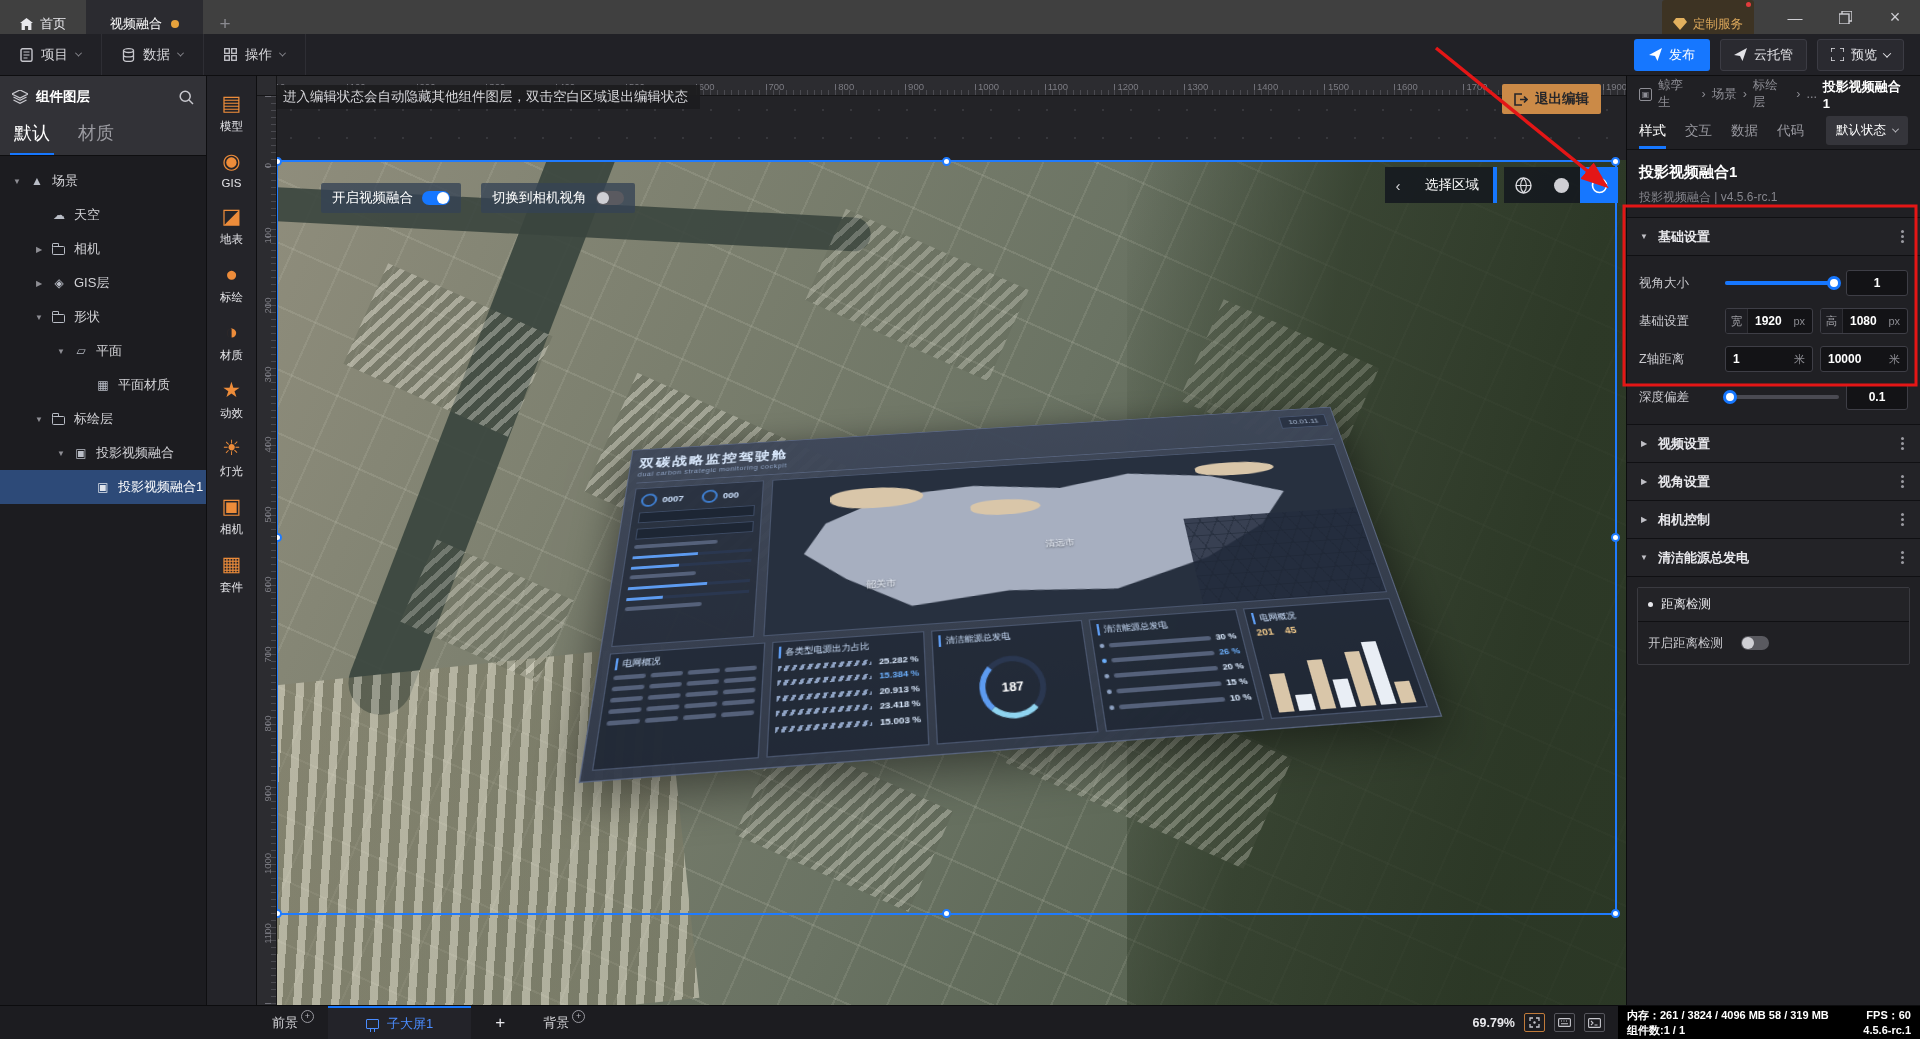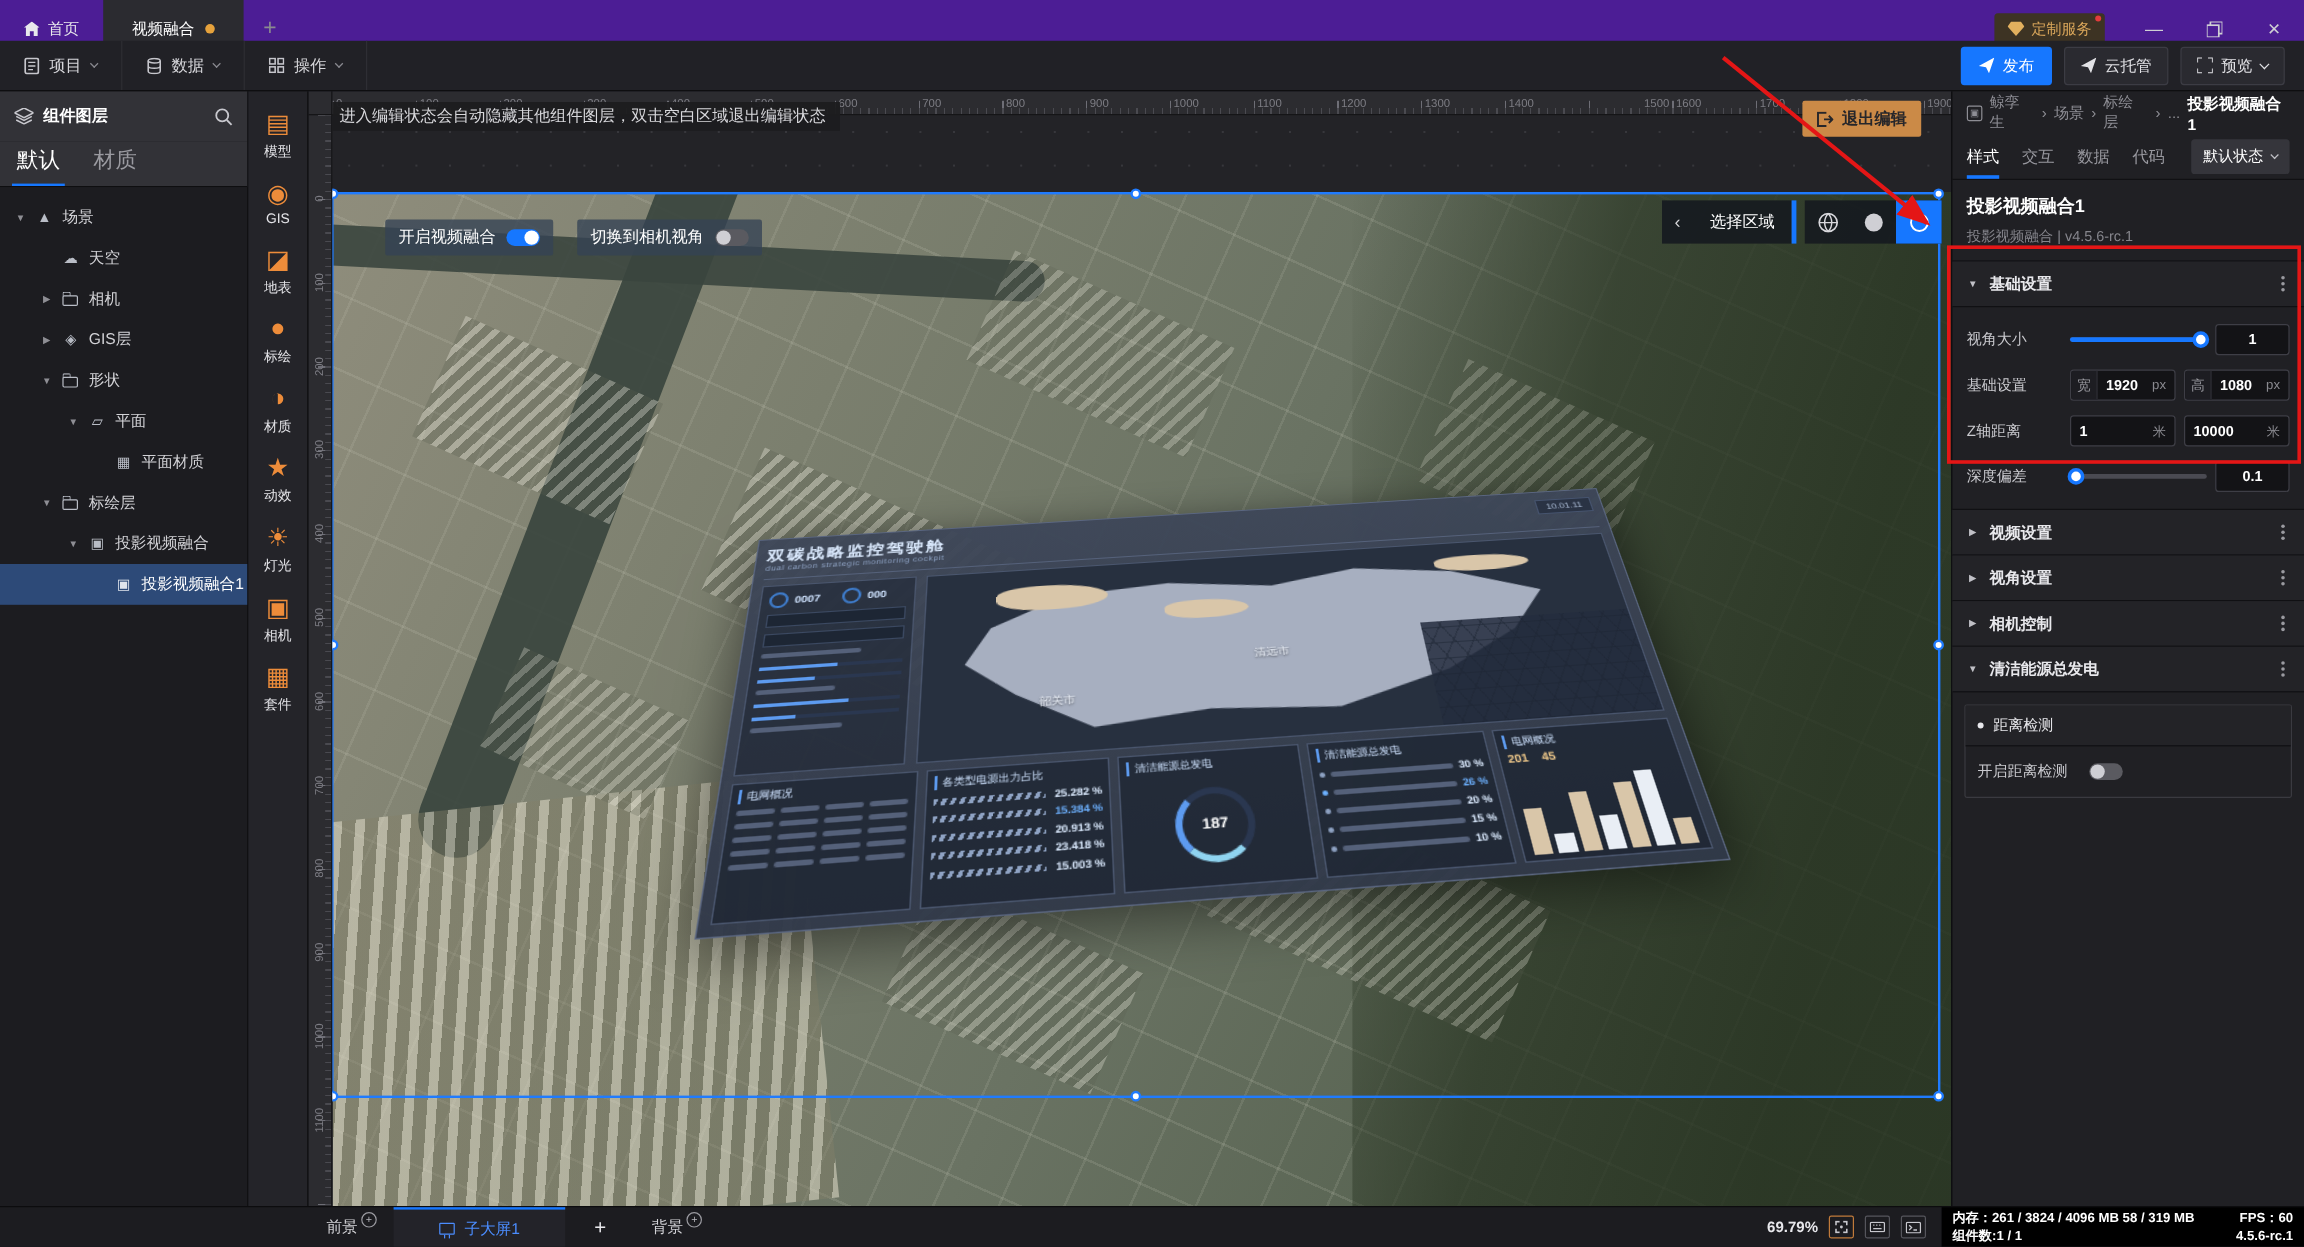--- a/index.html
+++ b/index.html
@@ -3,26 +3,26 @@
 <meta charset="utf-8">
 <style>
   *{margin:0;padding:0;box-sizing:border-box}
   html,body{width:1920px;height:1039px}
   body{position:relative;background:#1a1a1e;font-family:"Liberation Sans","DejaVu Sans",sans-serif;overflow:hidden;color:#ddd}
   .caret{width:6px;height:6px;border-right:1.6px solid currentColor;border-bottom:1.6px solid currentColor;transform:rotate(45deg) translate(-1px,-1px);display:inline-block}
   .kebab{width:3px;height:3px;border-radius:50%;background:#9a9aa0;box-shadow:0 -5px 0 #9a9aa0,0 5px 0 #9a9aa0;margin-left:auto;margin-right:4px}
   svg{display:block}
 
   
-  .titlebar{position:absolute;left:0;top:0;width:1920px;height:48px;background:#4c1d95;display:flex;align-items:stretch;z-index:20}
+  .titlebar{position:absolute;left:0;top:0;width:1920px;height:48px;background:#404040;display:flex;align-items:stretch;z-index:20}
   .tab-home{display:flex;align-items:center;gap:7px;padding:0 20px;color:#e8e8ec;font-size:13px}
   .tab-doc{display:flex;align-items:center;gap:9px;padding:0 24px;background:#2b2b30;color:#fff;font-size:13px}
   .dot-orange{width:8px;height:8px;border-radius:50%;background:#e6a23c}
   .tab-add{width:44px;display:flex;align-items:center;justify-content:center;color:#8a8a90;font-size:19px}
-  .tb-right{margin-left:auto;display:flex;align-items:center}
+  .tb-right{margin-left:auto;display:flex;}
   .badge-custom{display:flex;align-items:center;gap:6px;background:#3d3323;color:#d9a65a;font-size:12.5px;padding:5px 11px;border-radius:3px;position:relative;margin-right:16px}
   .badge-custom .reddot{position:absolute;top:2px;right:3px;width:5px;height:5px;border-radius:50%;background:#e23c3c}
   .winbtn{width:50px;height:34px;display:flex;align-items:center;justify-content:center;color:#cfcfd4;font-size:15px}
 
   
   .menubar{position:absolute;top:34px;width:1920px;height:42px;background:#212126;border-bottom:1px solid #0e0e10;display:flex;align-items:center;z-index:20}
   .menu-item{display:flex;align-items:center;gap:8px;padding:0 20px;height:100%;border-right:1px solid #2e2e34;color:#d6d6da;font-size:13.5px}
   .menu-item .caret{color:#8a8a90;width:5px;height:5px}
   .mb-right{margin-left:auto;display:flex;align-items:flex-start;gap:10px;padding-right:16px}
   .btn-publish{display:flex;align-items:center;gap:7px;background:#1677ff;color:#fff;font-size:13px;padding:7px 15px;border-radius:3px}
@@ -407,21 +407,21 @@
       <span class="hnum" style="left: 348.95px;">500</span>
       <span class="hnum" style="left: 418.74px;">600</span>
       <span class="hnum" style="left: 488.53px;">700</span>
       <span class="hnum" style="left: 558.32px;">800</span>
       <span class="hnum" style="left: 628.11px;">900</span>
       <span class="hnum" style="left: 697.9px;">1000</span>
       <span class="hnum" style="left: 767.69px;">1100</span>
       <span class="hnum" style="left: 837.48px;">1200</span>
       <span class="hnum" style="left: 907.27px;">1300</span>
       <span class="hnum" style="left: 977.06px;">1400</span>
-      <span class="hnum" style="left: 1090px; text-align: right;">1500</span>
+      <span class="hnum" style="left: 1048px; text-align: right;">1500</span>
       <span class="hnum" style="left: 1116.64px;">1600</span>
       <span class="hnum" style="left: 1186.43px;">1700</span>
       <span class="hnum" style="left: 1256.22px;">1800</span>
       <span class="hnum" style="left: 1326.01px;">1900</span>
     </div>
   <div class="vruler" id="vruler">
       <span class="vnum" style="top: 64px;">0</span>
       <span class="vnum" style="top: 133.79px;">100</span>
       <span class="vnum" style="top: 203.58px;">200</span>
       <span class="vnum" style="top: 273.37px;">300</span>

